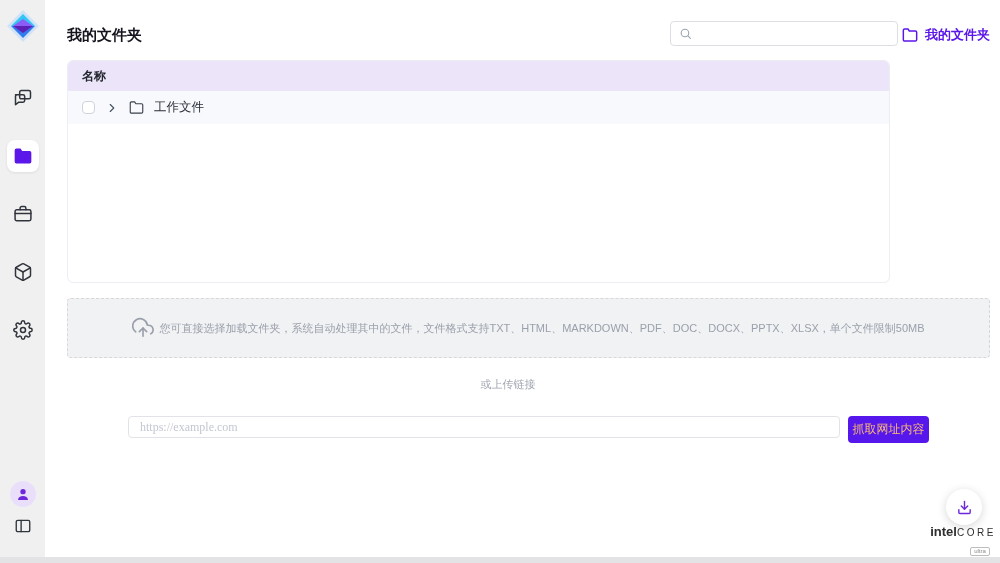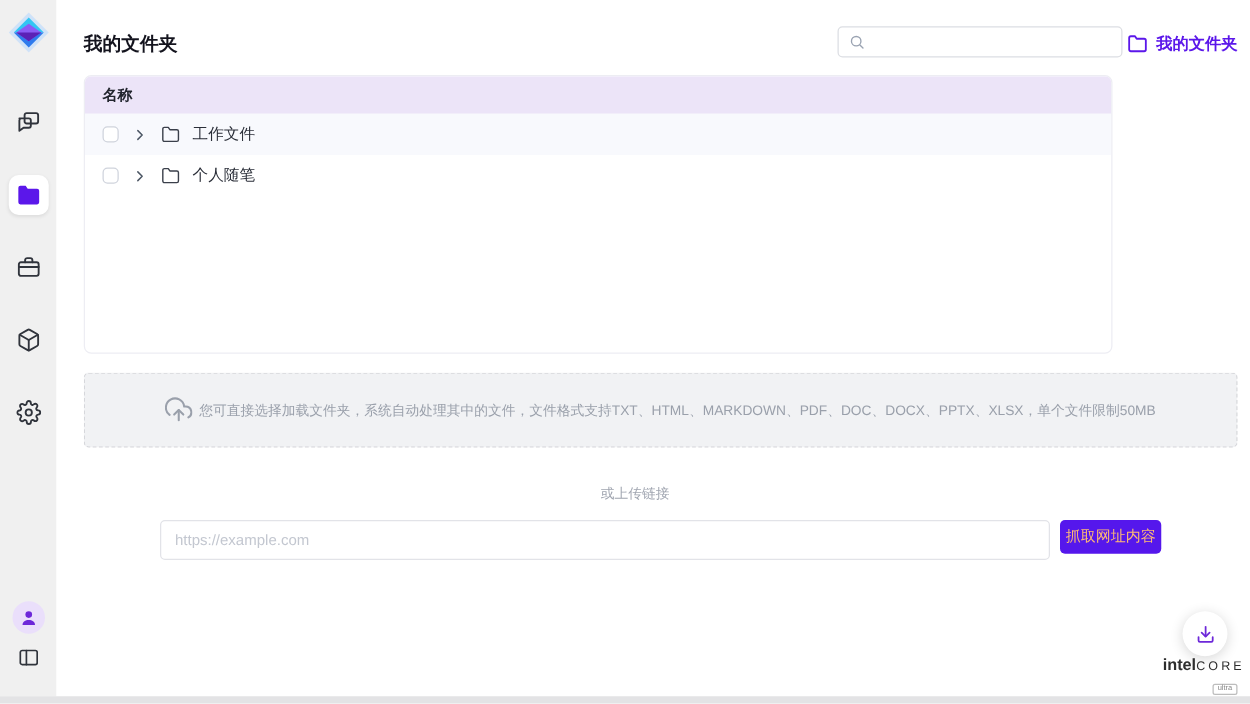--- a/index.html
+++ b/index.html
@@ -57,27 +57,27 @@
   .rlabel { font-size:12.5px; color:#2a2e38; }
 
   
   .upload {
     position:absolute; left:67px; top:298px; width:923px; height:60px;
     background:#f1f2f4; border:1px dashed #d6d7db; border-radius:4px;
     display:flex; flex-direction:row; align-items:center; justify-content:center; gap:5px; cursor:pointer;
   }
   .upload-desc { font-size:11px; color:#9aa0ab; }
 
-  .or-link { position:absolute; left:0; top:387px; width:1000px; text-align:center; font-size:11px; color:#a0a5b0;padding-left:16px; }
+  .or-link { position:absolute; left:0; top:377px; width:1000px; text-align:center; font-size:11px; color:#a0a5b0;padding-left:16px; }
 
   
   .url-input {
-    position:absolute; left:128px; top:416px; width:712px; height:32px;
+    position:absolute; left:128px; top:416px; width:712px; height:22px;
     border:1px solid #e2e3e8; border-radius:4px; padding:0 11px; font-size:12px; color:#333;
-    outline:none; font-family:Liberation Sans, sans-serif;
+    outline:none; font-family:Liberation Serif, serif;
   }
   .url-input::placeholder { color:#c3c7d0; }
   .fetch-btn {
     position:absolute; left:848px; top:416px; width:81px; height:27px;
     background:#5517ec; color:#fdba74; border:none; border-radius:4px; font-size:12px;
     cursor:pointer; font-family:inherit;
   }
 
   
   .fab {
@@ -179,30 +179,20 @@
     <div class="trow" style="background:#f8f9fd">
       <span class="cb"></span>
       <svg class="chev" viewBox="0 0 24 24">
           <polyline points="9 6 15 12 9 18"></polyline>
         </svg>
       <svg class="row-folder" viewBox="0 0 24 24">
           <path d="M22 19a2 2 0 0 1-2 2H4a2 2 0 0 1-2-2V5a2 2 0 0 1 2-2h5l2 3h9a2 2 0 0 1 2 2z"></path>
         </svg>
       <span class="rlabel">工作文件</span>
     </div>
-    <div class="trow" style="background:#ffffff">
-      <span class="cb"></span>
-      <svg class="chev" viewBox="0 0 24 24">
-          <polyline points="9 6 15 12 9 18"></polyline>
-        </svg>
-      <svg class="row-folder" viewBox="0 0 24 24">
-          <path d="M22 19a2 2 0 0 1-2 2H4a2 2 0 0 1-2-2V5a2 2 0 0 1 2-2h5l2 3h9a2 2 0 0 1 2 2z"></path>
-        </svg>
-      <span class="rlabel">个人随笔</span>
-    </div>
   </div>
 </div>
 
 <div class="upload">
   <svg width="22" height="22" viewBox="0 0 24 24">
     <path d="M20.39 18.39A5 5 0 0 0 18 9h-1.26A8 8 0 1 0 4 16.3" fill="none" stroke="#9aa0ab" stroke-width="1.8" stroke-linecap="round" stroke-linejoin="round"></path>
     <polyline points="16 16 12 12 8 16" fill="none" stroke="#9aa0ab" stroke-width="1.8" stroke-linecap="round" stroke-linejoin="round"></polyline>
     <line x1="12" y1="12" x2="12" y2="21" stroke="#9aa0ab" stroke-width="1.8" stroke-linecap="round"></line>
   </svg>
   <div class="upload-desc">您可直接选择加载文件夹，系统自动处理其中的文件，文件格式支持TXT、HTML、MARKDOWN、PDF、DOC、DOCX、PPTX、XLSX，单个文件限制50MB</div>

